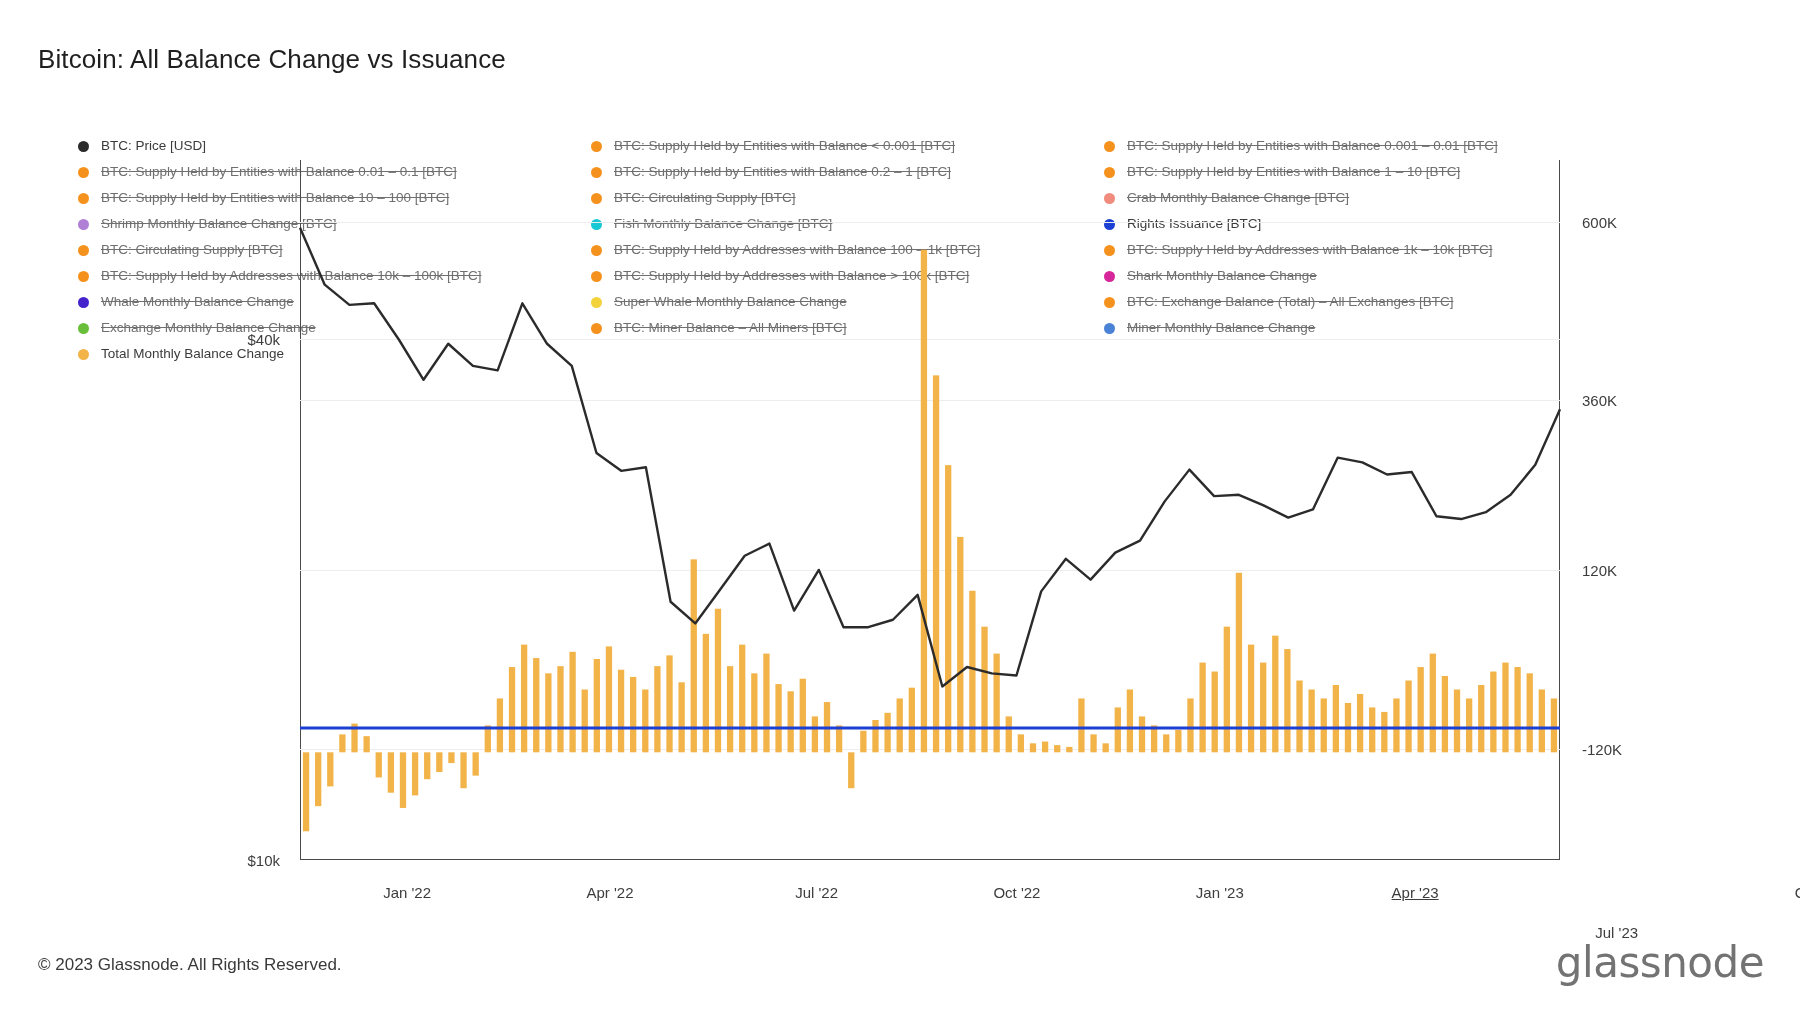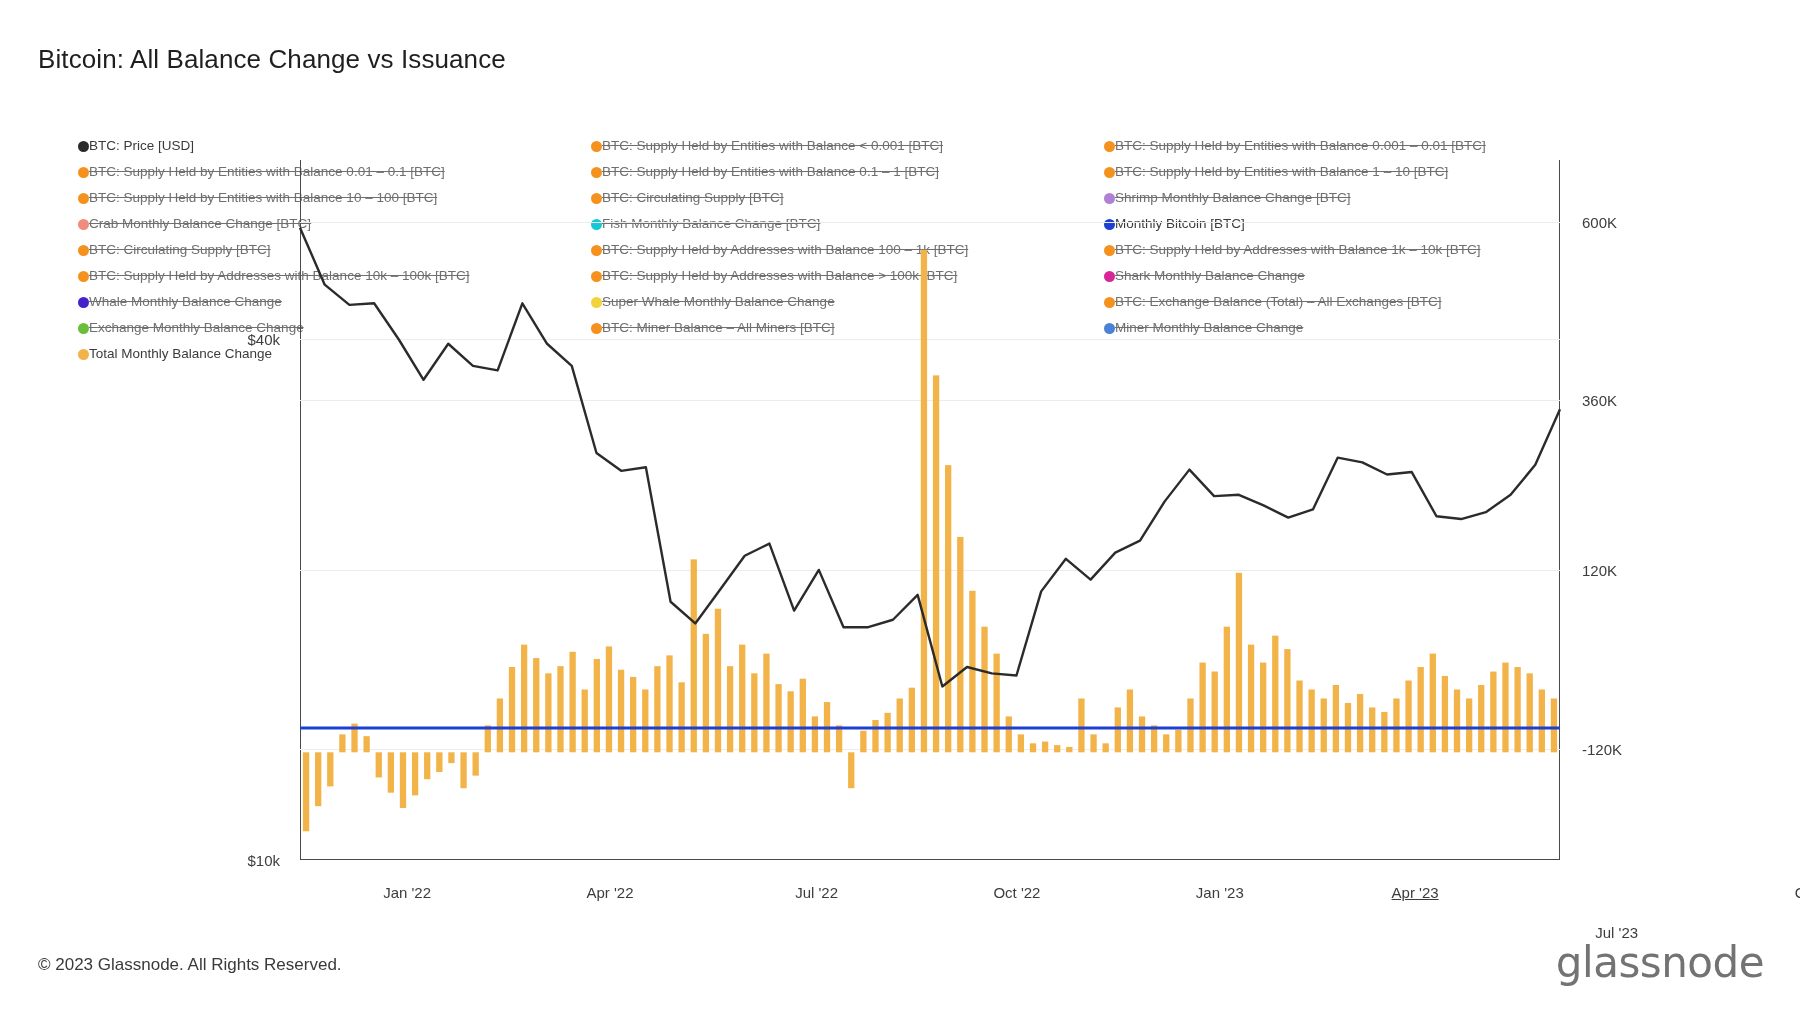--- a/index.html
+++ b/index.html
@@ -39,21 +39,21 @@
     top: 133px;
     width: 1520px;
     display: grid;
     grid-template-columns: 513px 513px 494px;
     grid-auto-rows: 26px;
     align-items: center;
   }
   .legend-item {
     display: flex;
     align-items: center;
-    gap: 0;
+    gap: 12px;
     font-size: 13.5px;
     line-height: 26px;
     white-space: nowrap;
   }
   .legend-dot {
     width: 11px;
     height: 11px;
     border-radius: 50%;
     flex: none;
     display: block;
@@ -155,49 +155,49 @@
       <div class="legend-item off">
         <span class="legend-dot" style="background: rgb(245, 146, 30);"></span>
         <span class="legend-label">BTC: Supply Held by Entities with Balance 0.001 – 0.01 [BTC]</span>
       </div>
       <div class="legend-item off">
         <span class="legend-dot" style="background: rgb(245, 146, 30);"></span>
         <span class="legend-label">BTC: Supply Held by Entities with Balance 0.01 – 0.1 [BTC]</span>
       </div>
       <div class="legend-item off">
         <span class="legend-dot" style="background: rgb(245, 146, 30);"></span>
-        <span class="legend-label">BTC: Supply Held by Entities with Balance 0.1 – 1 [BTC]</span>
+        <span class="legend-label">BTC: Supply Held by Entities with Balance 0.2 – 1 [BTC]</span>
       </div>
       <div class="legend-item off">
         <span class="legend-dot" style="background: rgb(245, 146, 30);"></span>
         <span class="legend-label">BTC: Supply Held by Entities with Balance 1 – 10 [BTC]</span>
       </div>
       <div class="legend-item off">
         <span class="legend-dot" style="background: rgb(245, 146, 30);"></span>
         <span class="legend-label">BTC: Supply Held by Entities with Balance 10 – 100 [BTC]</span>
       </div>
       <div class="legend-item off">
         <span class="legend-dot" style="background: rgb(245, 146, 30);"></span>
         <span class="legend-label">BTC: Circulating Supply [BTC]</span>
+      </div>
+      <div class="legend-item off">
+        <span class="legend-dot" style="background: rgb(240, 139, 126);"></span>
+        <span class="legend-label">Crab Monthly Balance Change [BTC]</span>
       </div>
       <div class="legend-item off">
         <span class="legend-dot" style="background: rgb(176, 127, 214);"></span>
         <span class="legend-label">Shrimp Monthly Balance Change [BTC]</span>
       </div>
       <div class="legend-item off">
-        <span class="legend-dot" style="background: rgb(240, 139, 126);"></span>
-        <span class="legend-label">Crab Monthly Balance Change [BTC]</span>
-      </div>
-      <div class="legend-item off">
         <span class="legend-dot" style="background: rgb(22, 200, 212);"></span>
         <span class="legend-label">Fish Monthly Balance Change [BTC]</span>
       </div>
       <div class="legend-item">
         <span class="legend-dot" style="background: rgb(28, 63, 212);"></span>
-        <span class="legend-label">Monthly Bitcoin [BTC]</span>
+        <span class="legend-label">Rights Issuance [BTC]</span>
       </div>
       <div class="legend-item off">
         <span class="legend-dot" style="background: rgb(245, 146, 30);"></span>
         <span class="legend-label">BTC: Circulating Supply [BTC]</span>
       </div>
       <div class="legend-item off">
         <span class="legend-dot" style="background: rgb(245, 146, 30);"></span>
         <span class="legend-label">BTC: Supply Held by Addresses with Balance 100 – 1k [BTC]</span>
       </div>
       <div class="legend-item off">

